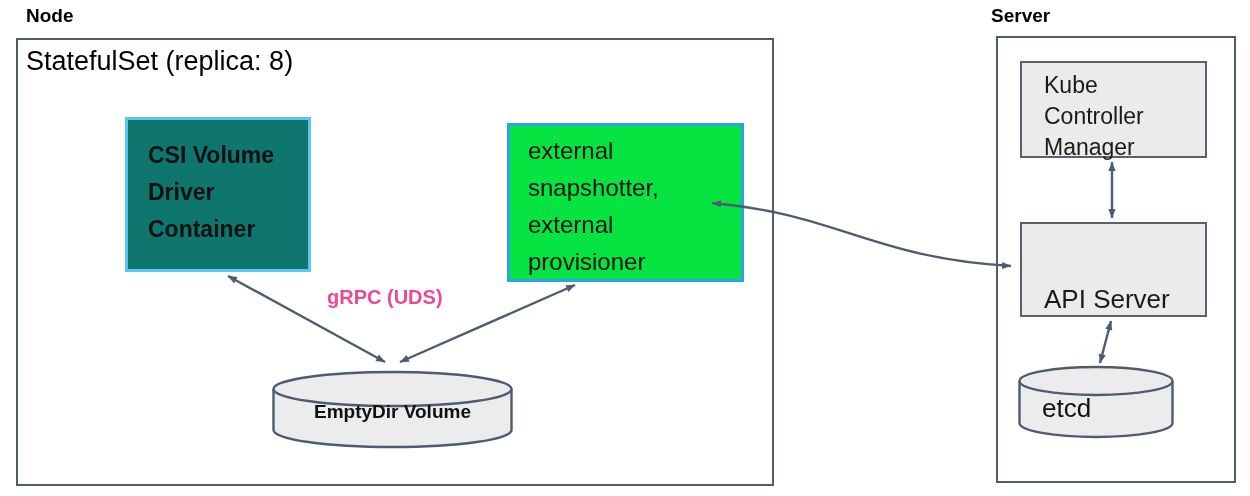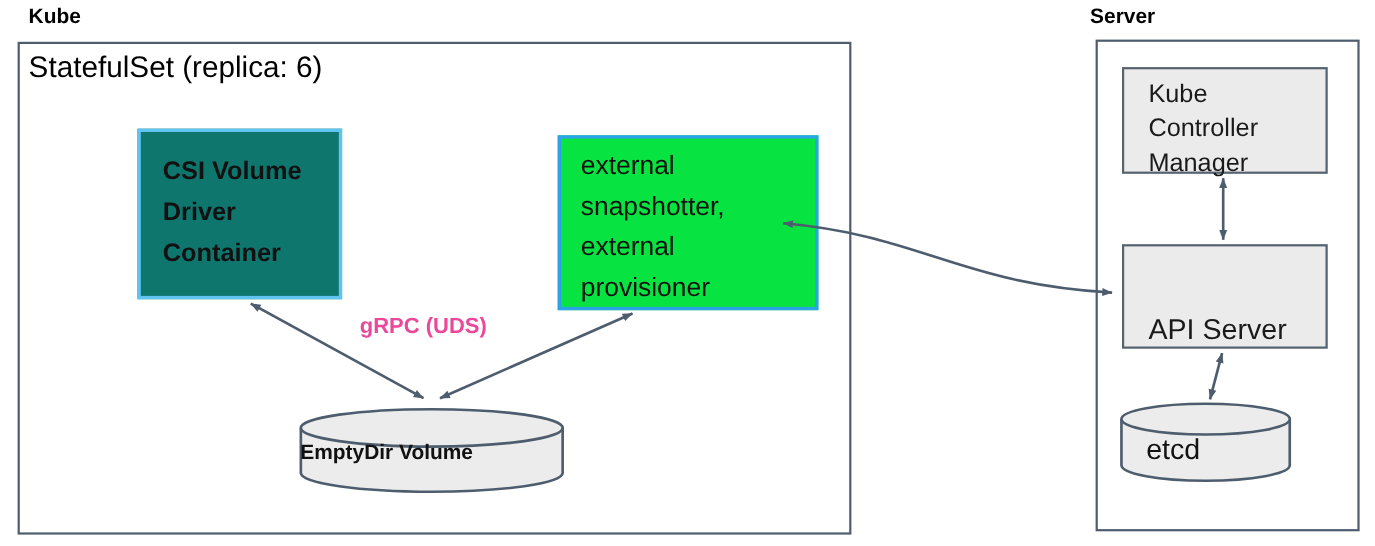--- a/index.html
+++ b/index.html
@@ -54,41 +54,42 @@
     font-size:23px;line-height:31px;font-weight:400;
   }
   .api-box{
     left:1020px;top:222px;width:187px;height:95px;
     display:flex;align-items:flex-end;
     padding-left:22px;
     font-size:26px;font-weight:400;
   }
   .emptydir-label{
     left:273px;top:401px;width:239px;
+    text-align:center;
     font-size:19px;font-weight:600;color:#111;
   }
   .etcd-label{
     left:1042px;top:393px;
     font-size:26px;font-weight:400;color:#111;
   }
   svg.overlay{
     position:absolute;left:0;top:0;
     pointer-events:none;
   }
 </style>
 </head>
 <body>
 
 <div class="canvas">
 
-  <div class="abs group-label" style="left:26px;top:5px;">Kube</div>
+  <div class="abs group-label" style="left:26px;top:5px;">Node</div>
 
   <div class="abs container-box" style="left:16px;top:38px;width:758px;height:448px;"></div>
 
-  <div class="abs statefulset-title" style="left:26px;top:46px;">StatefulSet (replica: 6)</div>
+  <div class="abs statefulset-title" style="left:26px;top:46px;">StatefulSet (replica: 8)</div>
 
   <div class="abs csi-box">CSI Volume Driver Container</div>
 
   <div class="abs ext-box">external snapshotter, external provisioner</div>
 
   <div class="abs grpc-label">gRPC (UDS)</div>
 
   <div class="abs group-label" style="left:991px;top:5px;">Server</div>
 
   <div class="abs container-box" style="left:996px;top:36px;width:240px;height:447px;"></div>

